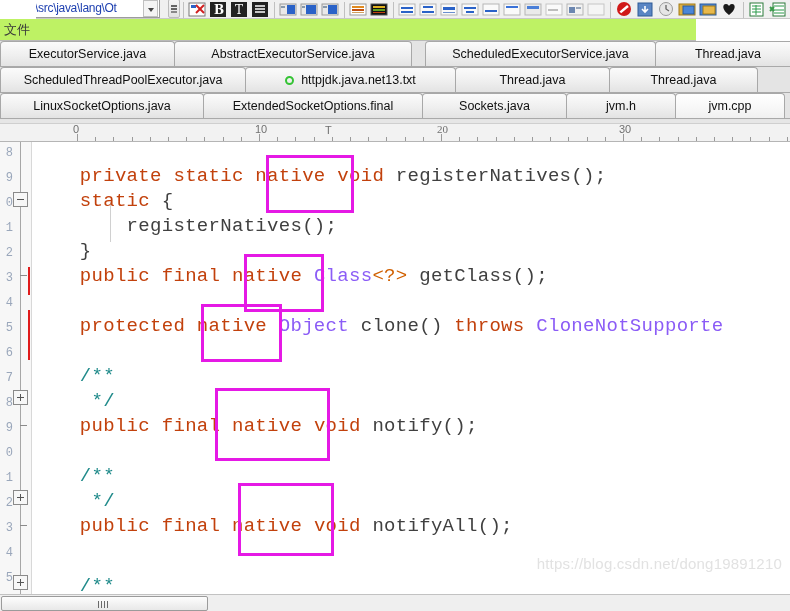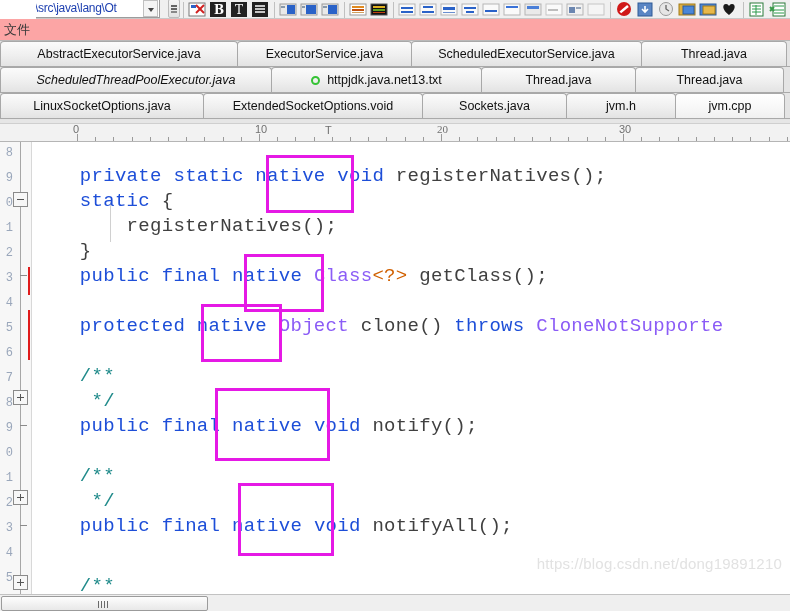--- a/index.html
+++ b/index.html
@@ -48,22 +48,22 @@
     background: #666; box-shadow: 0 3px 0 #666, 0 6px 0 #888;
   }
   .tb-icon {
     width: 20px; height: 17px; flex: 0 0 auto; margin-right: 1px;
     position: relative; border-radius: 1px;
   }
   .tb-icon svg { display: block; }
 
   
   .menubar {
-    position: absolute; left: 0; top: 19px; width: 790px; height: 22px;
-    background: #fca5a5;
+    position: absolute; left: 0; top: 19px; width: 696px; height: 22px;
+    background: #bef264;
     border-bottom: 1px solid #b9b9b9;
   }
   .menubar .mi {
     position: absolute; left: 4px; top: 2px;
     font-size: 13px; color: #3a3a3a;
     font-family: "DejaVu Sans", sans-serif;
   }
 
   
   .tabwrap {
@@ -156,21 +156,21 @@
   
   .code {
     position: absolute; left: 33px; top: 0;
     font-family: "Liberation Mono", monospace;
     font-size: 19px; line-height: 25px;
     white-space: pre;
     color: #111111;
     letter-spacing: 0.3px;
   }
   .code .line { position: absolute; left: 0; white-space: pre; }
-  .kw  { color: #1d4ed8; }
+  .kw  { color: #c2410c; }
   .typ { color: #8b5cf6; }
   .cmt { color: #1f8a8a; }
   .gen { color: #d06000; }
   .pln { color: #404040; }
 
   
   .indentguide {
     position: absolute; width: 1px; background: #d0d0d0;
   }
 
@@ -414,54 +414,54 @@
     <div class="tb-sep"></div>
 
   </div>
 
   <div class="menubar">
     <span class="mi">文件</span>
   </div>
 
   <div class="tabwrap">
     <div class="tabrow" id="tabrow0">
+        <div class="tab" style="width: 175px;">
+          <span>ExecutorService.java</span>
+        </div>
         <div class="tab" style="width: 238px;">
           <span>AbstractExecutorService.java</span>
         </div>
-        <div class="tab" style="width: 175px;">
-          <span>ExecutorService.java</span>
-        </div>
-        <div class="tab" style="width: 231px;">
+        <div class="tab" style="width: 231px; margin-left: 14px;">
           <span>ScheduledExecutorService.java</span>
         </div>
         <div class="tab" style="width: 146px;">
           <span>Thread.java</span>
         </div>
       </div>
     <div class="tabrow" id="tabrow1">
-        <div class="tab" style="width: 272px; font-style: italic;">
+        <div class="tab" style="width: 246px;">
           <span>ScheduledThreadPoolExecutor.java</span>
         </div>
         <div class="tab" style="width: 211px;">
           <span class="dot"></span>
           <span>httpjdk.java.net13.txt</span>
         </div>
         <div class="tab" style="width: 155px;">
           <span>Thread.java</span>
         </div>
         <div class="tab" style="width: 149px;">
           <span>Thread.java</span>
         </div>
       </div>
     <div class="tabrow" id="tabrow2">
         <div class="tab" style="width: 204px;">
           <span>LinuxSocketOptions.java</span>
         </div>
         <div class="tab" style="width: 220px;">
-          <span>ExtendedSocketOptions.void</span>
+          <span>ExtendedSocketOptions.final</span>
         </div>
         <div class="tab" style="width: 145px;">
           <span>Sockets.java</span>
         </div>
         <div class="tab" style="width: 110px;">
           <span>jvm.h</span>
         </div>
         <div class="tab active" style="width: 110px;">
           <span>jvm.cpp</span>
         </div>

